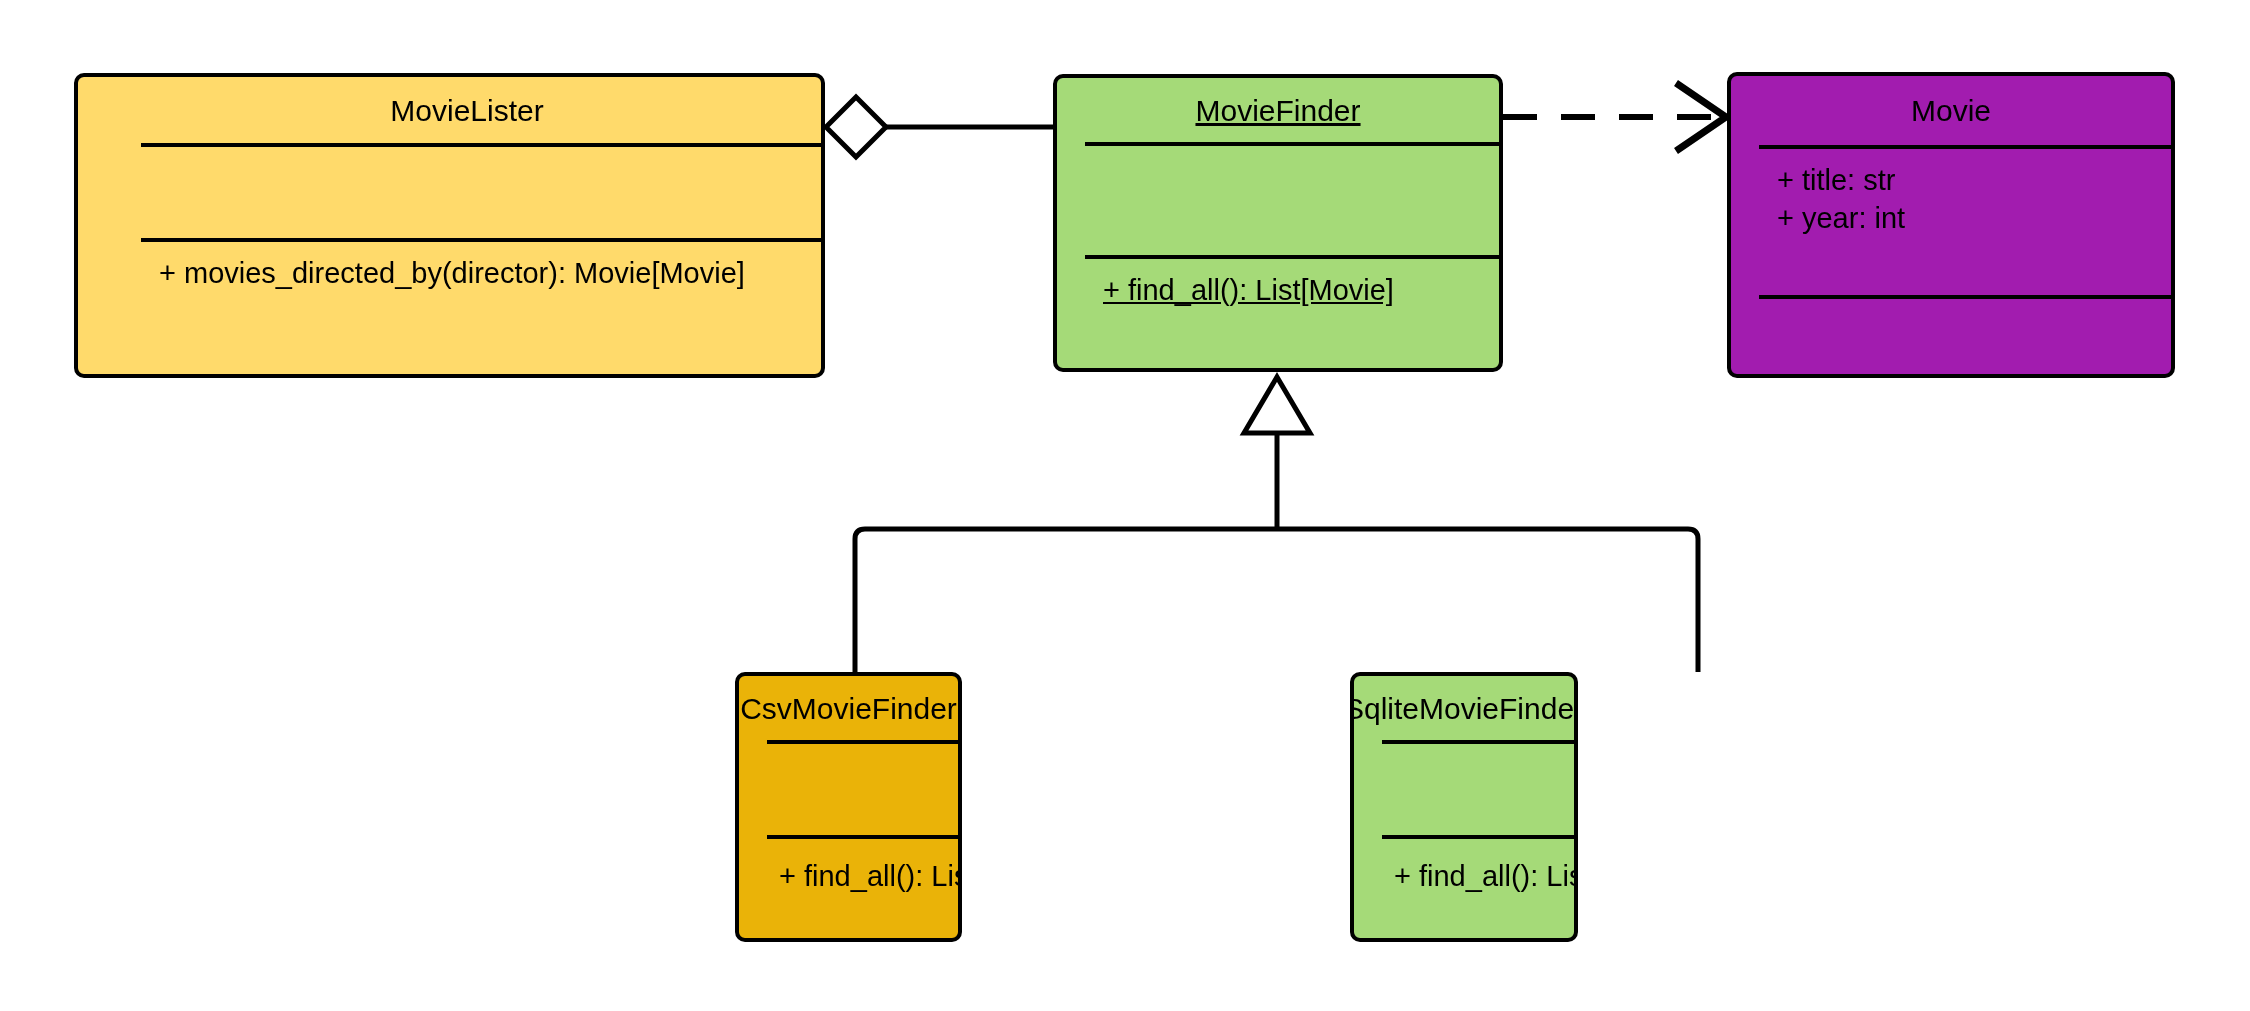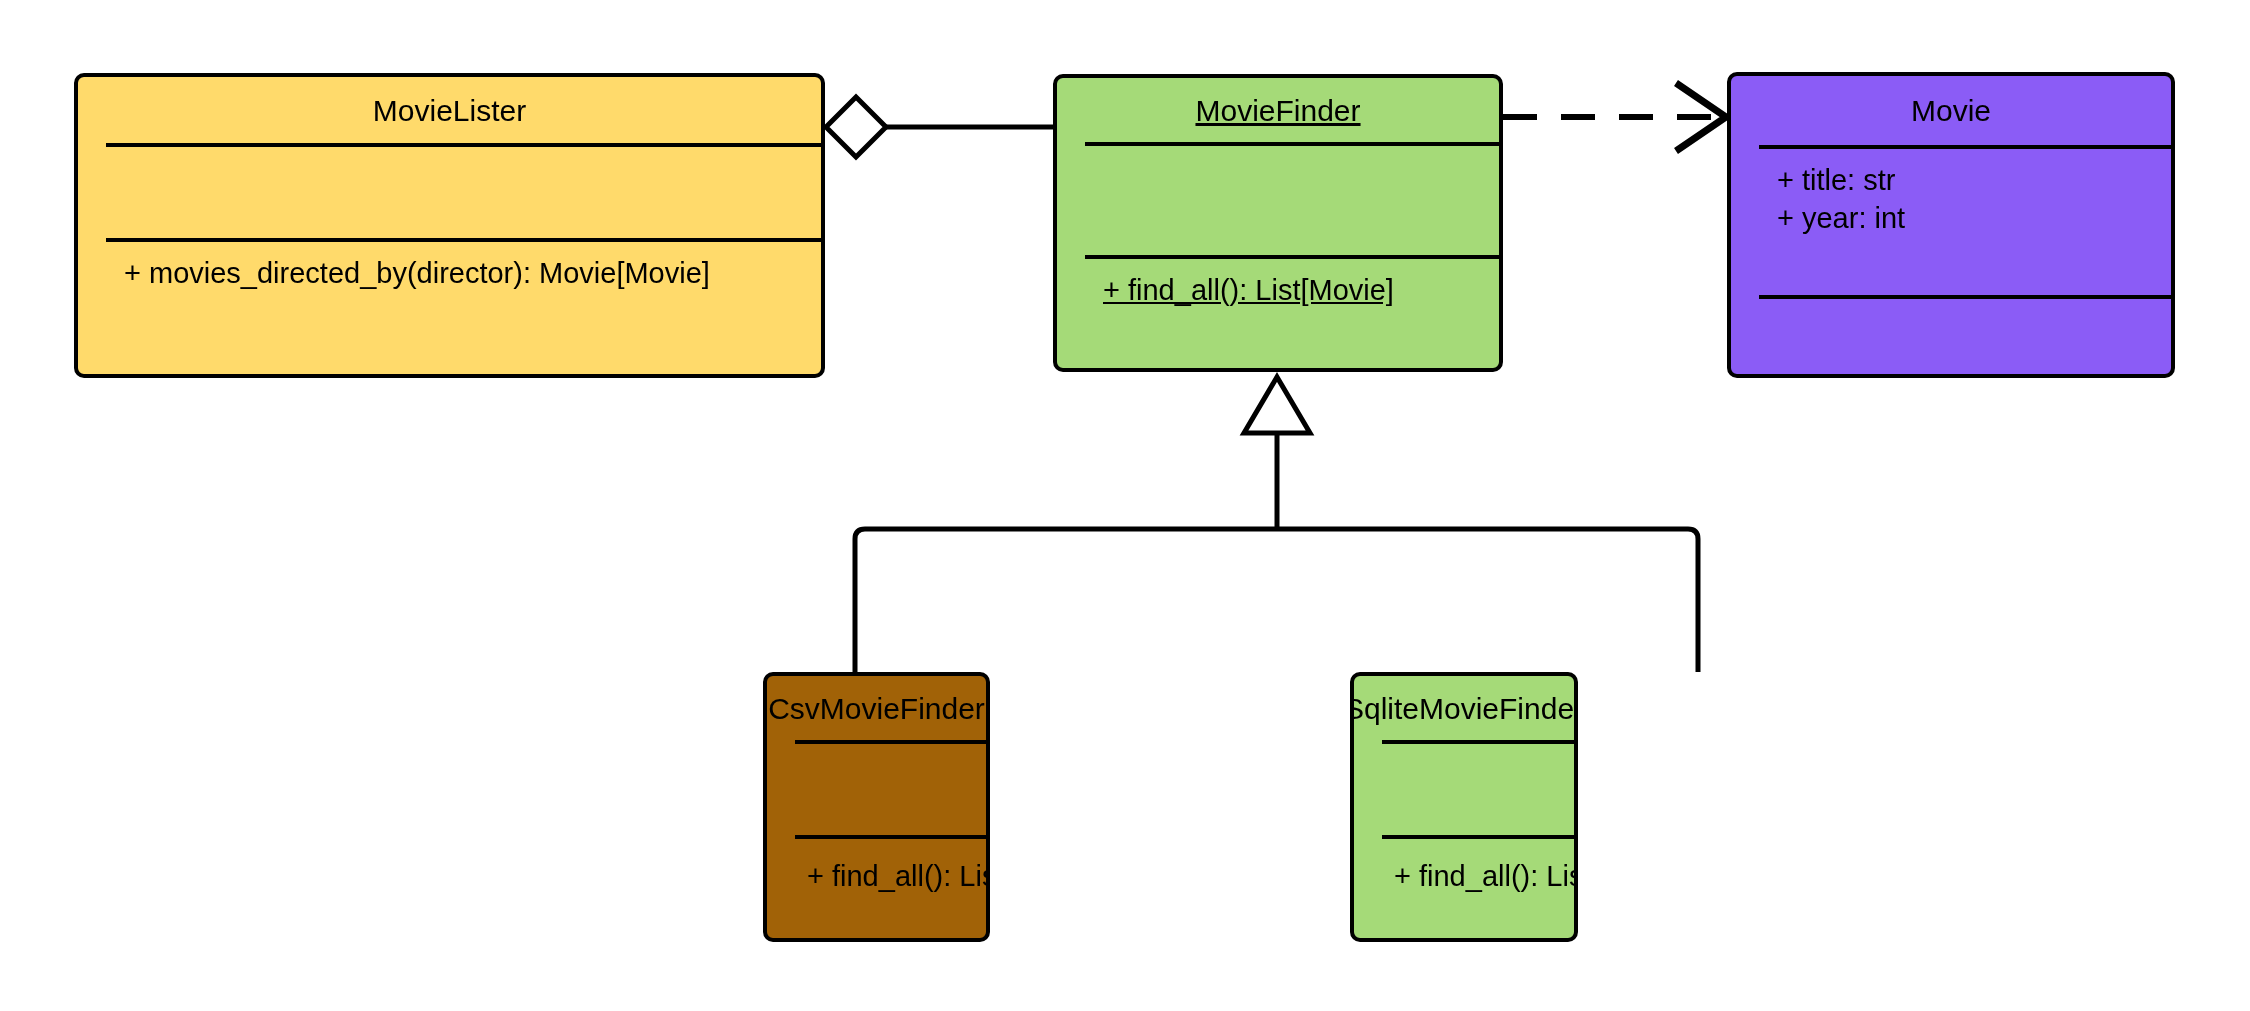--- a/index.html
+++ b/index.html
@@ -81,46 +81,46 @@
     <g>
 
       <line x1="1277" y1="435" x2="1277" y2="529" stroke="#000000" stroke-width="5"></line>
 
       <path d="M 855 672 L 855 539 Q 855 529 865 529 L 1688 529 Q 1698 529 1698 539 L 1698 672" fill="none" stroke="#000000" stroke-width="5"></path>
 
       <polygon points="1277,377 1310,433 1244,433" fill="#ffffff" stroke="#000000" stroke-width="5" stroke-linejoin="miter"></polygon>
     </g>
   </svg>
 
-  <div class="uml-class" style="left:74px; top:73px; width:751px; height:305px; background:#ffda6b;">
+  <div class="uml-class" style="left:74px; top:73px; width:751px; height:305px; background:#ffda6b;padding-left:35px;">
     <div class="compartment class-name" style="height:66px;">MovieLister</div>
     <div class="compartment comp-divider empty-comp" style="height:95px;"></div>
     <div class="compartment comp-divider members" style="height:136px;">
       <div class="member-line">+ movies_directed_by(director): Movie[Movie]</div>
     </div>
   </div>
 
   <div class="uml-class" style="left:1053px; top:74px; width:450px; height:298px; background:#a5da78;text-decoration:underline;">
     <div class="compartment class-name" style="height:64px;">MovieFinder</div>
     <div class="compartment comp-divider empty-comp" style="height:113px;"></div>
     <div class="compartment comp-divider members" style="height:113px;">
       <div class="member-line">+ find_all(): List[Movie]</div>
     </div>
   </div>
 
-  <div class="uml-class" style="left:1727px; top:72px; width:448px; height:306px; background:#8b5cf6;">
+  <div class="uml-class" style="left:1727px; top:72px; width:448px; height:306px; background:#a21caf;">
     <div class="compartment class-name" style="height:69px;">Movie</div>
     <div class="compartment comp-divider members" style="height:150px;">
       <div class="member-line">+ title: str</div>
       <div class="member-line">+ year: int</div>
     </div>
     <div class="compartment comp-divider empty-comp" style="height:83px;"></div>
   </div>
 
-  <div class="uml-class" style="left:763px; top:672px; width:227px; height:270px; background:#a16207;">
+  <div class="uml-class" style="left:735px; top:672px; width:227px; height:270px; background:#eab308;">
     <div class="compartment class-name" style="height:64px;">CsvMovieFinder</div>
     <div class="compartment comp-divider empty-comp" style="height:95px;"></div>
     <div class="compartment comp-divider members" style="height:103px; padding-left:12px; padding-top:18px;">
       <div class="member-line">+ find_all(): List[Movie]</div>
     </div>
   </div>
 
   <div class="uml-class" style="left:1350px; top:672px; width:228px; height:270px; background:#a5da78;">
     <div class="compartment class-name" style="height:64px;">SqliteMovieFinder</div>
     <div class="compartment comp-divider empty-comp" style="height:95px;"></div>

